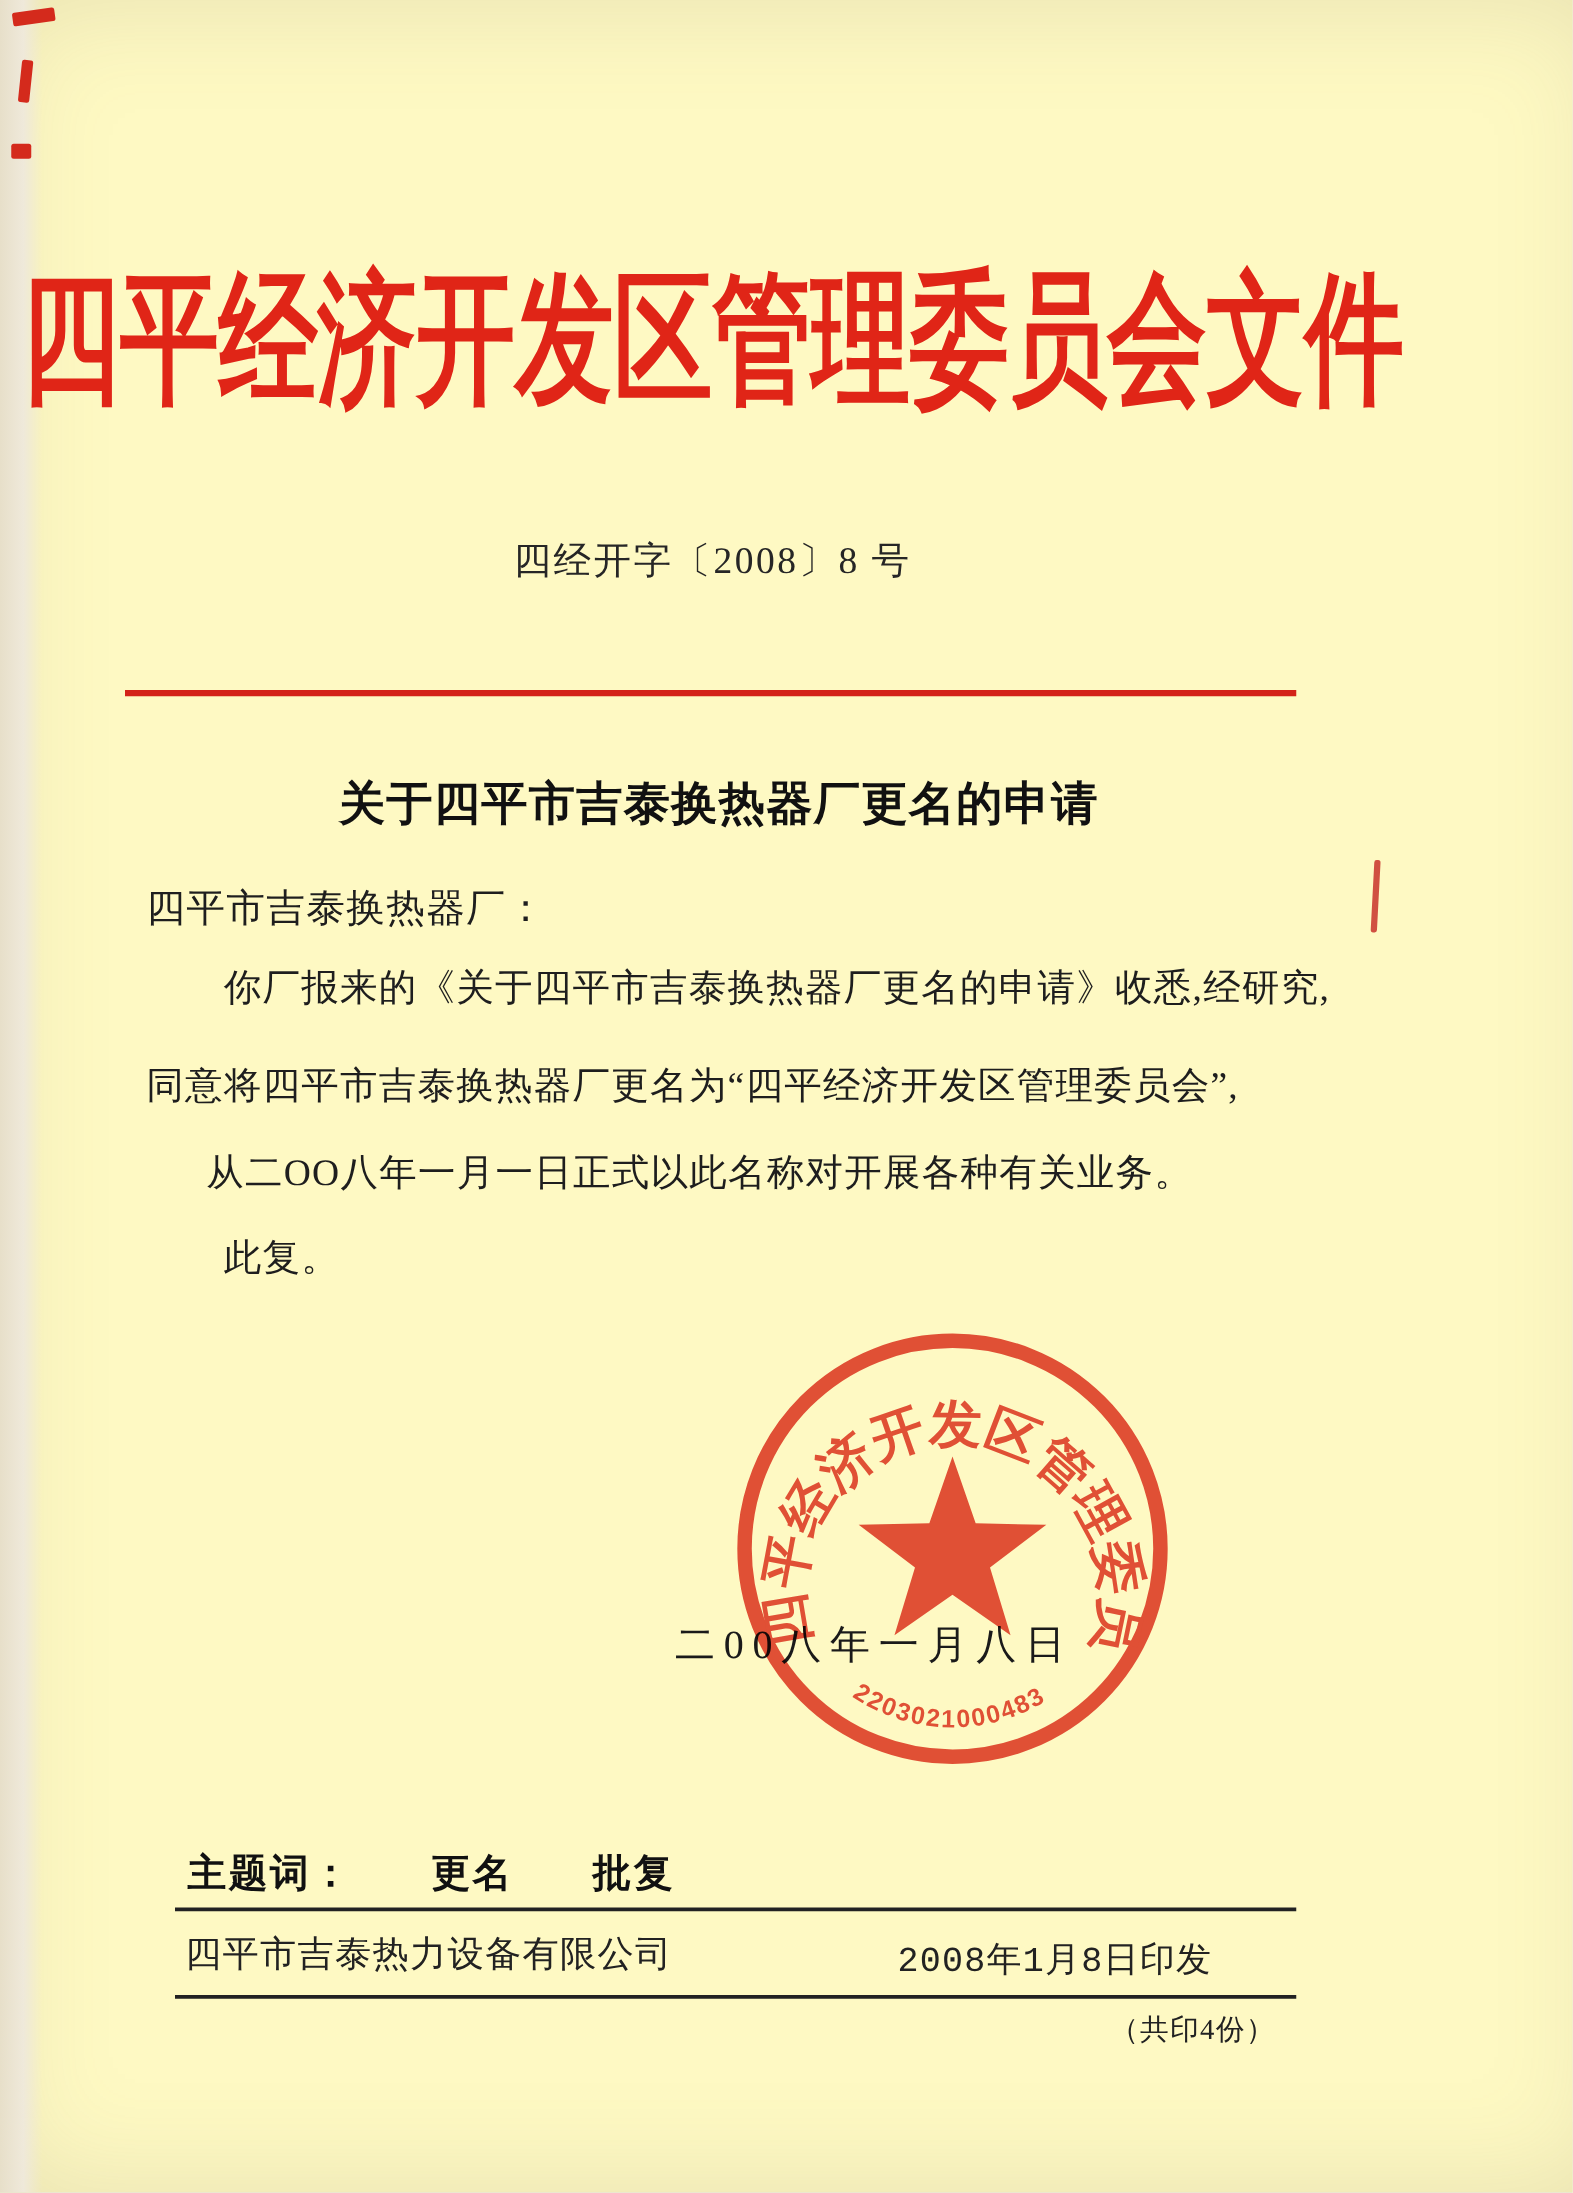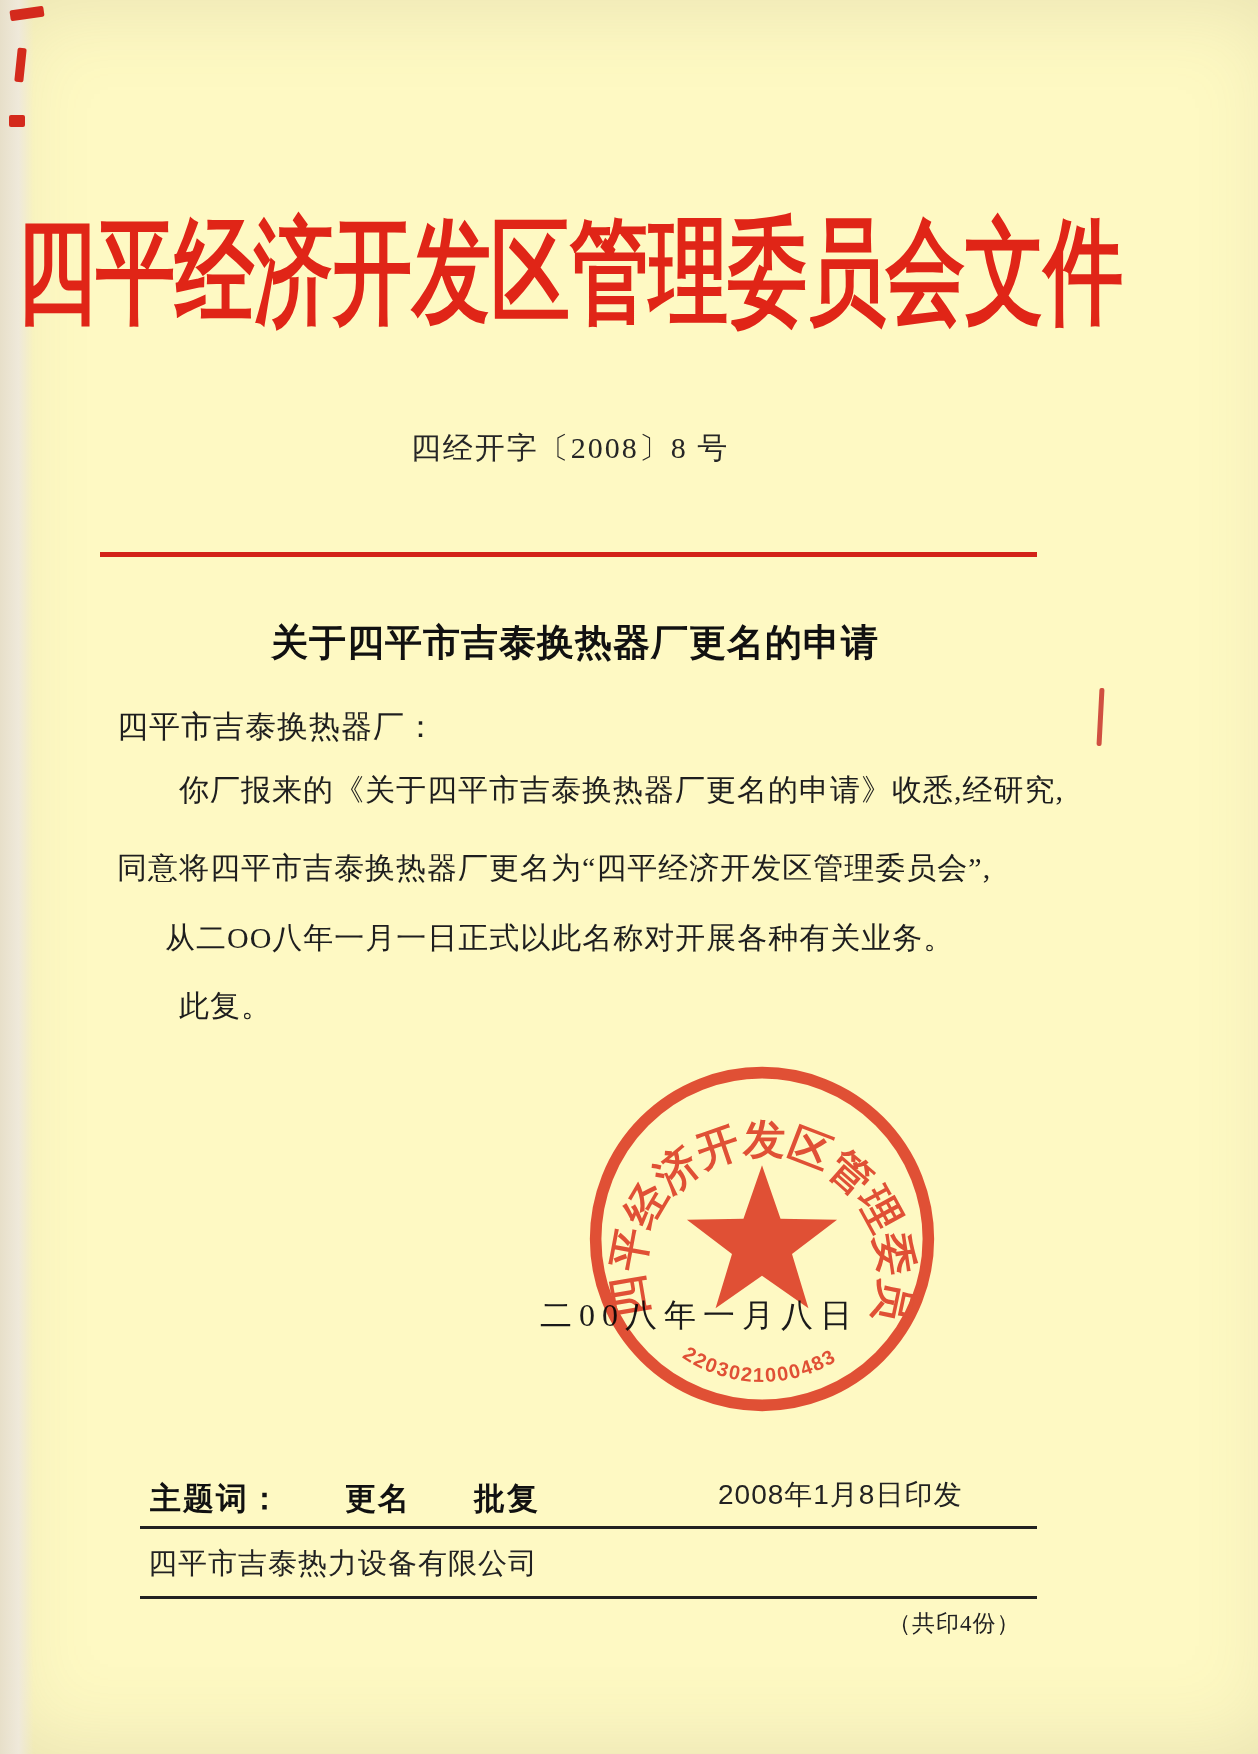--- a/index.html
+++ b/index.html
@@ -92,23 +92,23 @@
   .kw { margin-left: 63px; }
   .hline { position: absolute; left: 140px; width: 897px; background: #222; }
   .hl1 { top: 1526px; height: 3px; }
   .hl2 { top: 1596px; height: 3px; }
   .issuer {
     position: absolute; left: 148px; top: 1544px;
     font-size: 29px; letter-spacing: 1px; color: #222;
     font-family: "Liberation Sans", "DejaVu Sans", sans-serif;
   }
   .print-info {
-    position: absolute; left: 718px; top: 1476px;
+    position: absolute; left: 718px; top: 1549px;
     font-size: 28px; letter-spacing: 1px; color: #222;
-    font-family: Liberation Sans, sans-serif;
+    font-family: Liberation Mono, monospace;
   }
   .copies-note {
     position: absolute; left: 888px; top: 1608px;
     font-size: 23px; letter-spacing: 1px; color: #222;
   }
 </style>
 </head>
 <body>
 
 <div class="page">

